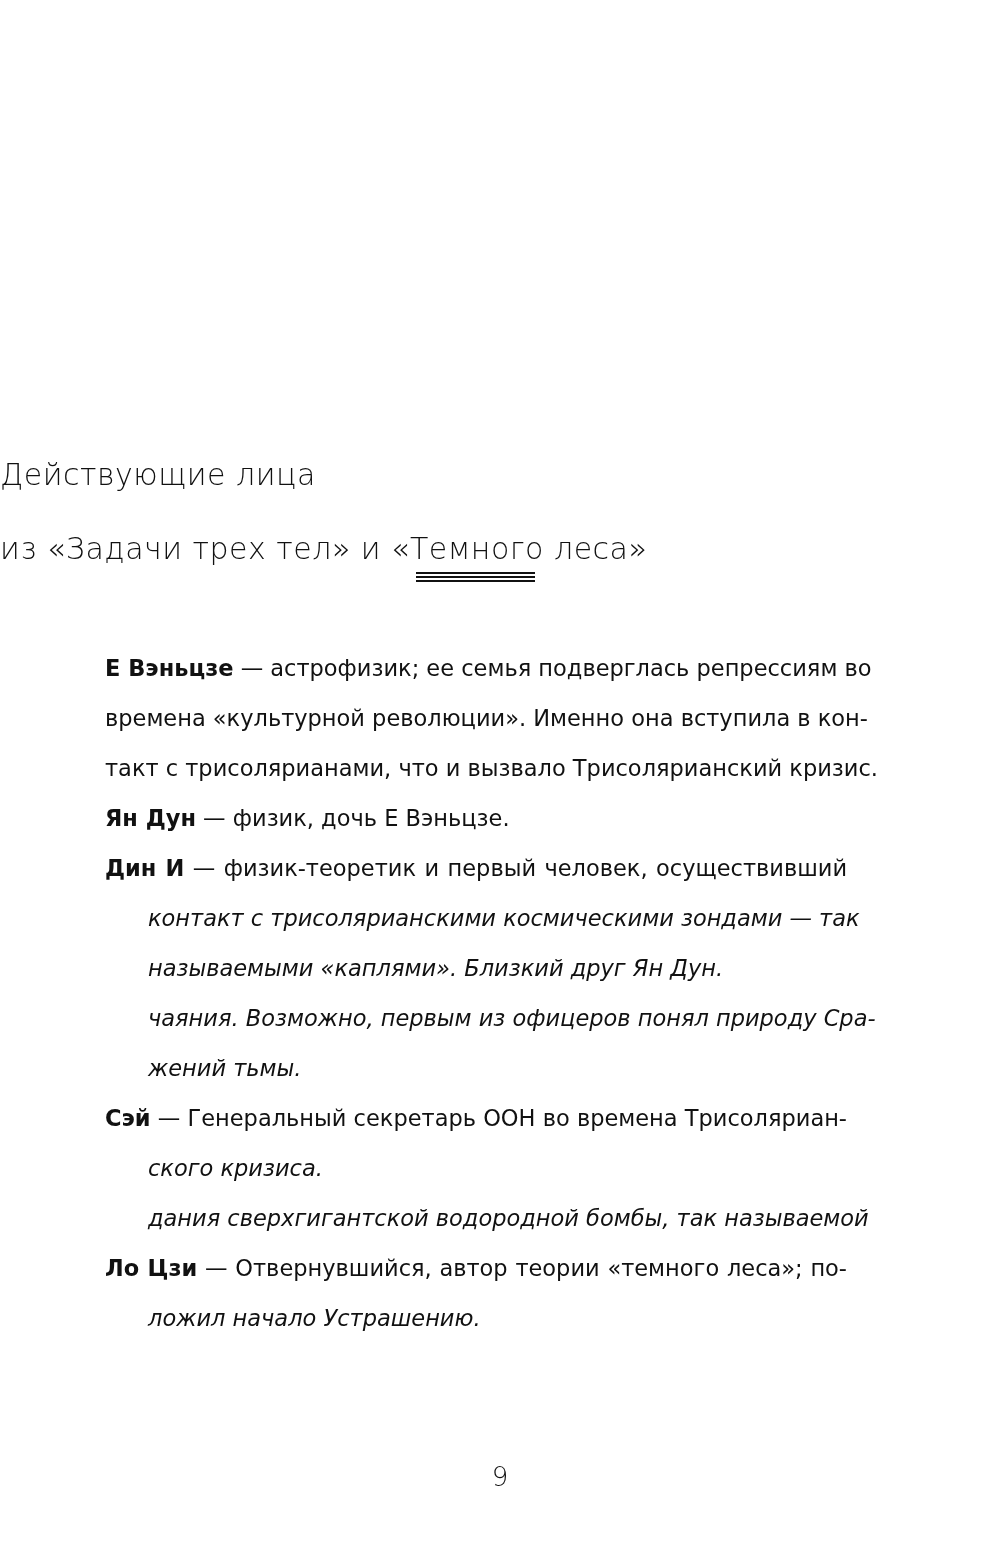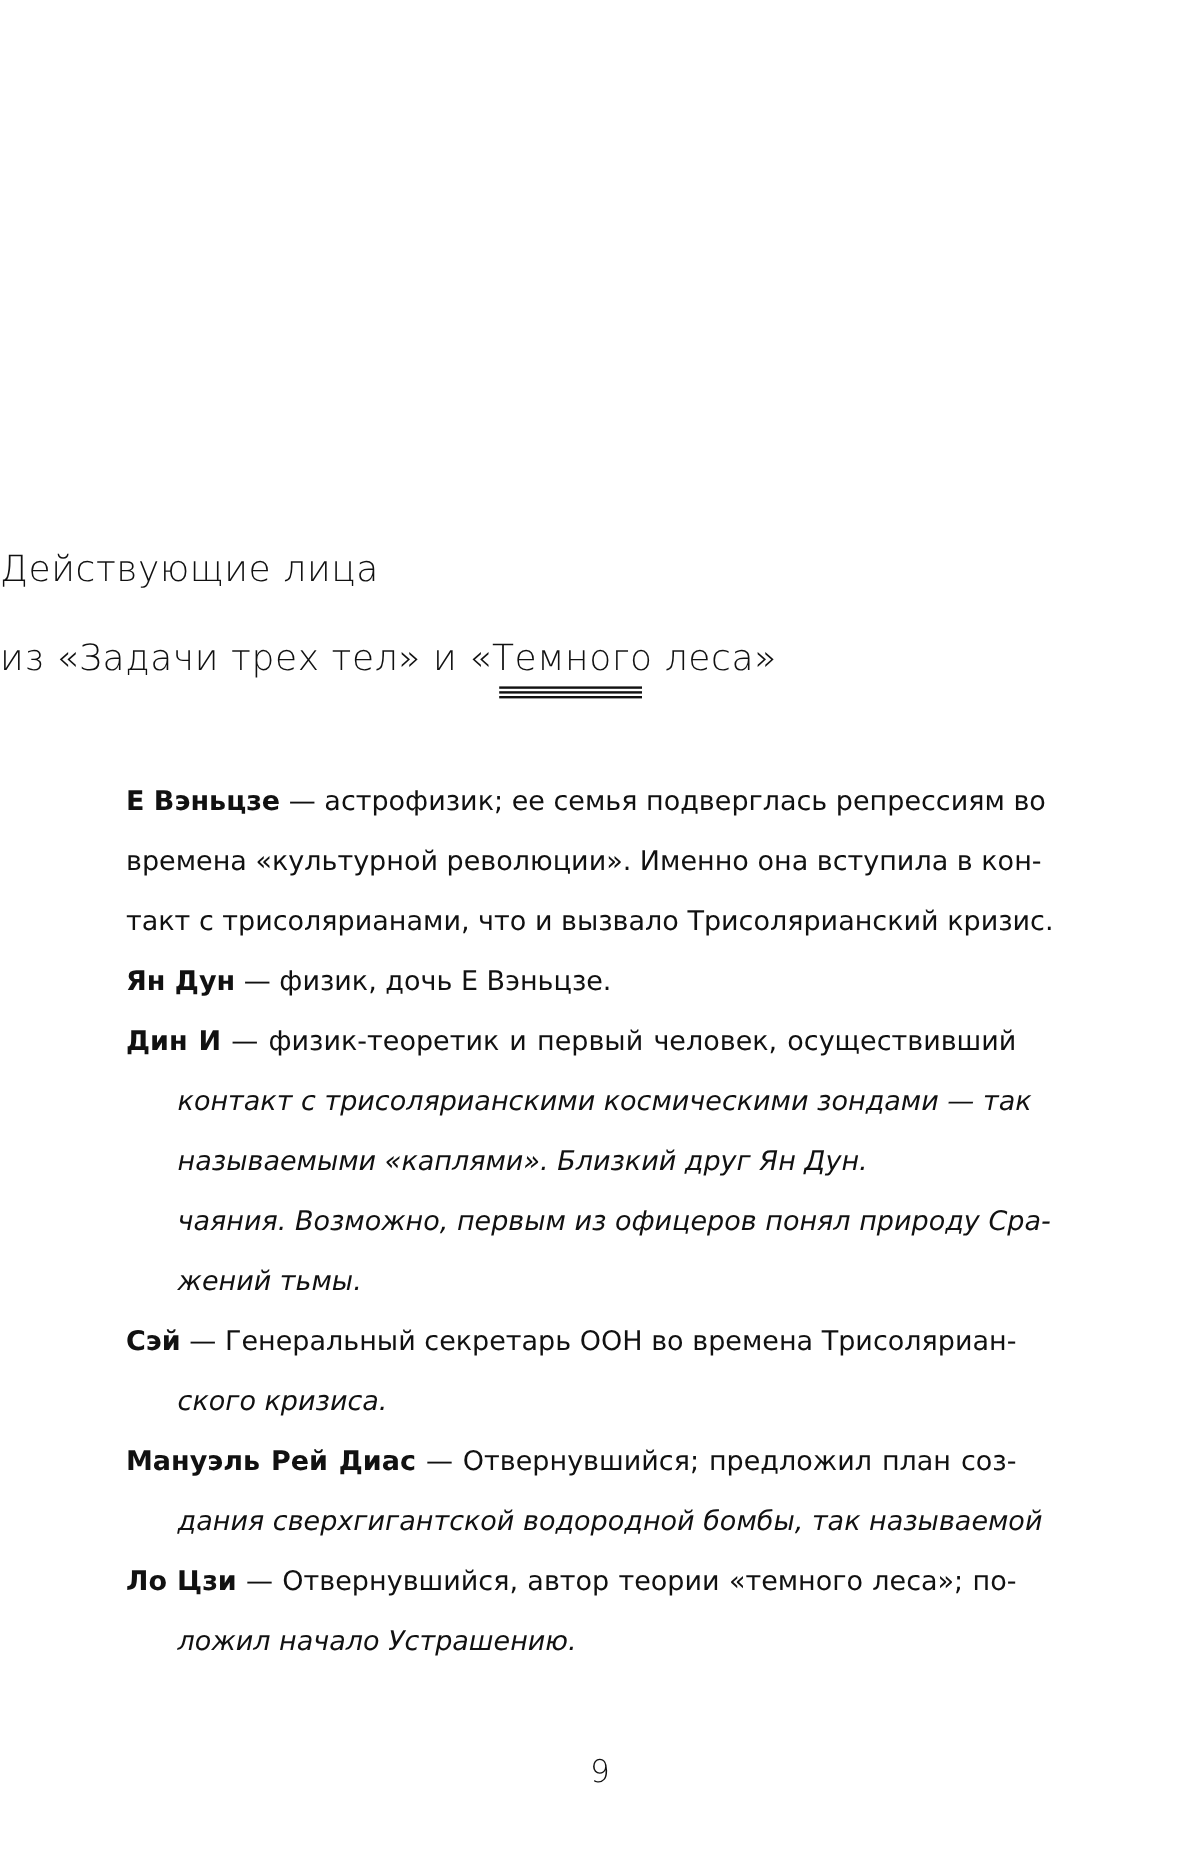--- a/index.html
+++ b/index.html
@@ -56,21 +56,20 @@
     <span class="line cont">чаяния. Возможно, первым из офицеров понял природу Сра-</span>
     <span class="line cont last">жений тьмы.</span>
   </div>
 
   <div class="entry hang">
     <span class="line"><span class="name">Сэй</span><span> — Генеральный секретарь ООН во времена Трисоляриан-</span></span>
     <span class="line cont last">ского кризиса.</span>
   </div>
 
   <div class="entry hang">
-    <span class="line"><span class="name">Мануэль Рей Диас</span><span> — Отвернувшийся; предложил план соз-</span></span>
     <span class="line cont">дания сверхгигантской водородной бомбы, так называемой</span>
   </div>
 
   <div class="entry hang">
     <span class="line"><span class="name">Ло Цзи</span><span> — Отвернувшийся, автор теории «темного леса»; по-</span></span>
     <span class="line cont last">ложил начало Устрашению.</span>
   </div>
 </div>
 
 <div class="page-num">9</div>

